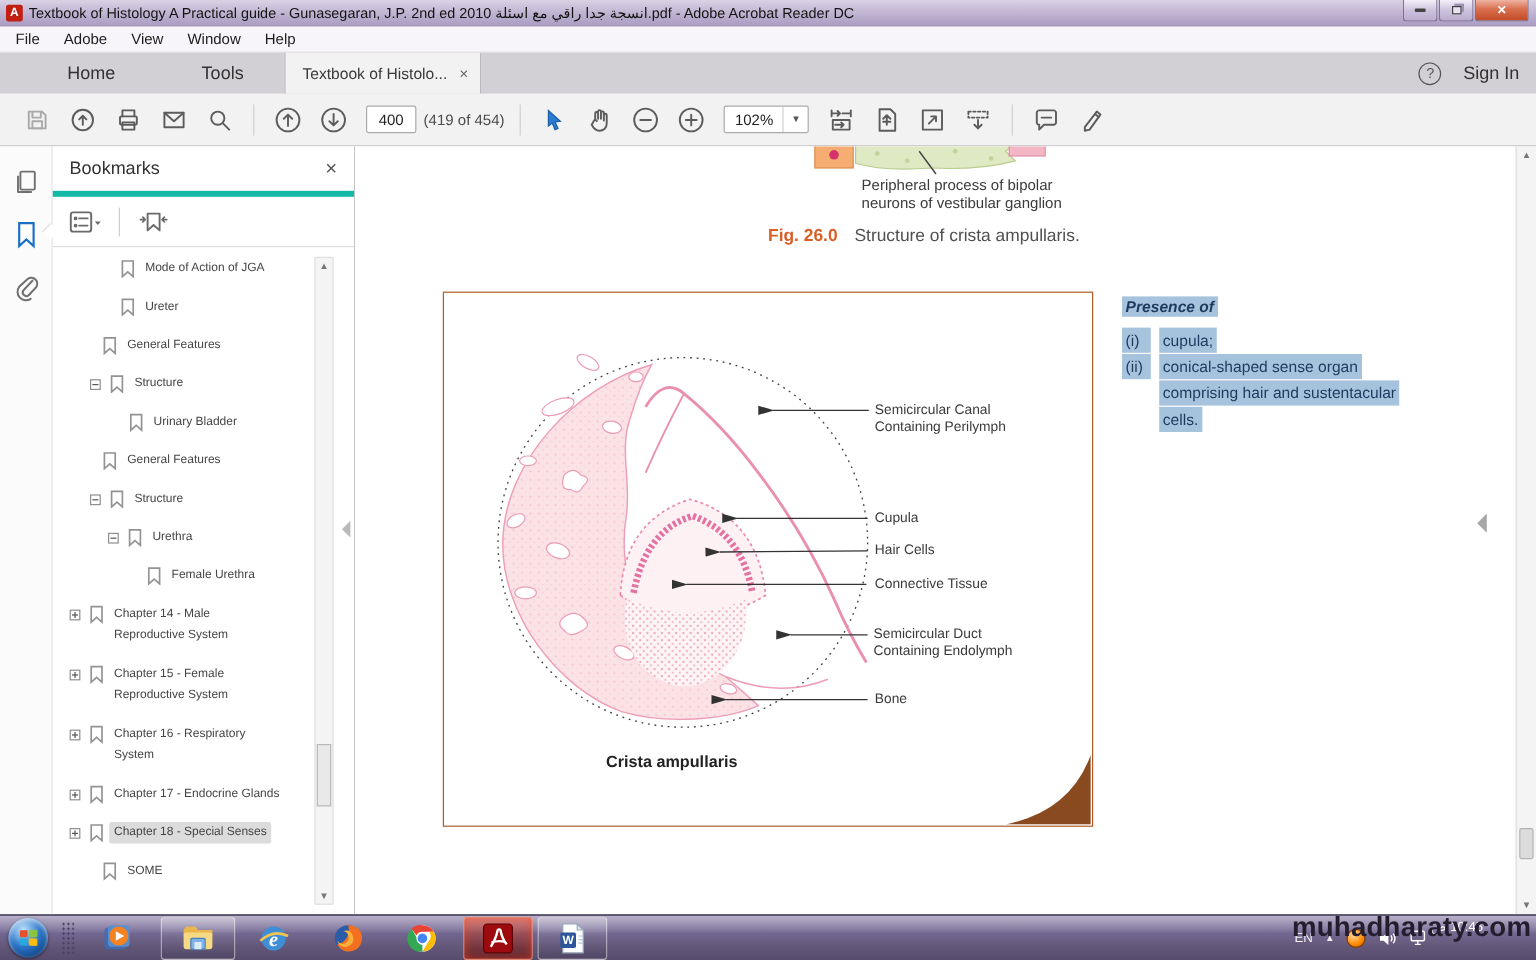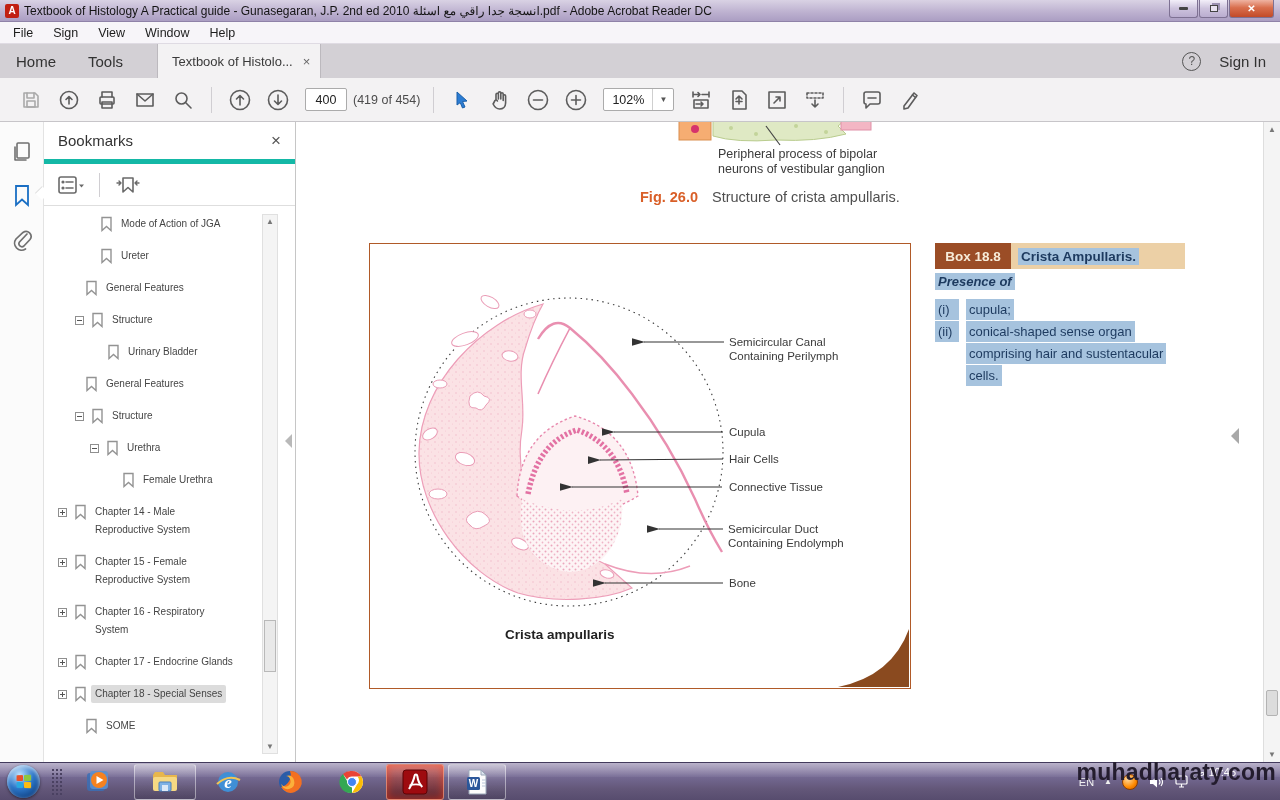--- a/index.html
+++ b/index.html
@@ -14,21 +14,21 @@
   .winbtn.close { width:45px; background:linear-gradient(#efb3a2,#d96f4e 45%,#c24a28); color:#fff; font-weight:bold; }
   .winbtn .bar { width:9px; height:3px; background:#444; border-radius:1px; }
   .winbtn .restore { width:8px; height:7px; border:1px solid #444; box-shadow:2px -2px 0 -0px #9c92b2; background:#e8e2f0; }
 
   
   .menubar { height:22px; background:#f7f5f9; border-bottom:1px solid #dfdbe3; display:flex; align-items:center; font-size:12.5px; color:#1c1c1c; padding-left:3px; }
   .menubar span { padding:2px 10px; }
 
   
   .tabbar { height:34px; background:#d3d0d5; display:flex; align-items:center; position:relative; font-size:15px; color:#323232; }
-  .apptab { padding:0 16px; height:34px; display:flex; align-items:center; }
+  .apptab { padding:0 16px; height:34px; display:flex; align-items:center;margin-left:40px; }
   .doctab { height:34px; background:#f3f2f3; border-left:1px solid #bcb9be; border-right:1px solid #bcb9be; display:flex; align-items:center; padding:0 10px 0 14px; font-size:13px; color:#3a3a3a; margin-left:18px; max-width:186px; }
   .doctab .x { margin-left:10px; color:#666; font-size:13px; }
   .tab-right { position:absolute; right:14px; display:flex; align-items:center; gap:18px; }
   .helpcirc { width:19px; height:19px; border:1.5px solid #555; border-radius:50%; display:flex; align-items:center; justify-content:center; font-size:12px; color:#555; }
 
   
   .toolbar { height:44px; background:#f3f2f3; border-bottom:1px solid #c7c5c9; display:flex; align-items:center; padding-left:12px; }
   .tbtn { width:26px; height:26px; display:flex; align-items:center; justify-content:center; margin:0 6px; flex:0 0 auto; }
   .sep { width:1px; height:26px; background:#d0ced2; margin:0 9px; flex:0 0 auto; }
   .pagebox { width:42px; height:23px; background:#fff; border:1px solid #ababab; border-radius:2px; font-size:12.5px; color:#222; text-align:center; line-height:21px; margin:0 6px 0 8px; }
@@ -122,21 +122,21 @@
         </div>
       <div class="winbtn">
           <span class="restore"></span>
         </div>
       <div class="winbtn close">✕</div>
     </div>
   </div>
 
   <div class="menubar">
     <span>File</span>
-    <span>Sign</span>
+    <span>Adobe</span>
     <span>View</span>
     <span>Window</span>
     <span>Help</span>
   </div>
 
   <div class="tabbar">
     <div class="apptab">Home</div>
     <div class="apptab">Tools</div>
     <div class="doctab">
       <span>Textbook of Histolo...</span>
@@ -564,26 +564,20 @@
           <div>Semicircular Duct</div>
             <div>Containing Endolymph</div>
         </div>
         <div class="figlabel" style="left:359px; top:332px">
           <div>Bone</div>
         </div>
         <div class="figtitle">Crista ampullaris</div>
       </div>
 
       <div class="infobox">
-        <div class="hdr">
-          <div class="tag">Box 18.8</div>
-          <div class="ttl">
-              <span>Crista Ampullaris.</span>
-            </div>
-        </div>
         <span class="sub hl">Presence of</span>
         <div style="height:8px"></div>
         <div class="li-row">
           <span class="n hl">(i)</span>
           <span class="t hl">cupula;</span>
         </div>
         <div class="li-row">
           <span class="n hl">(ii)</span>
           <span class="t hl">conical-shaped sense organ</span>
         </div>

